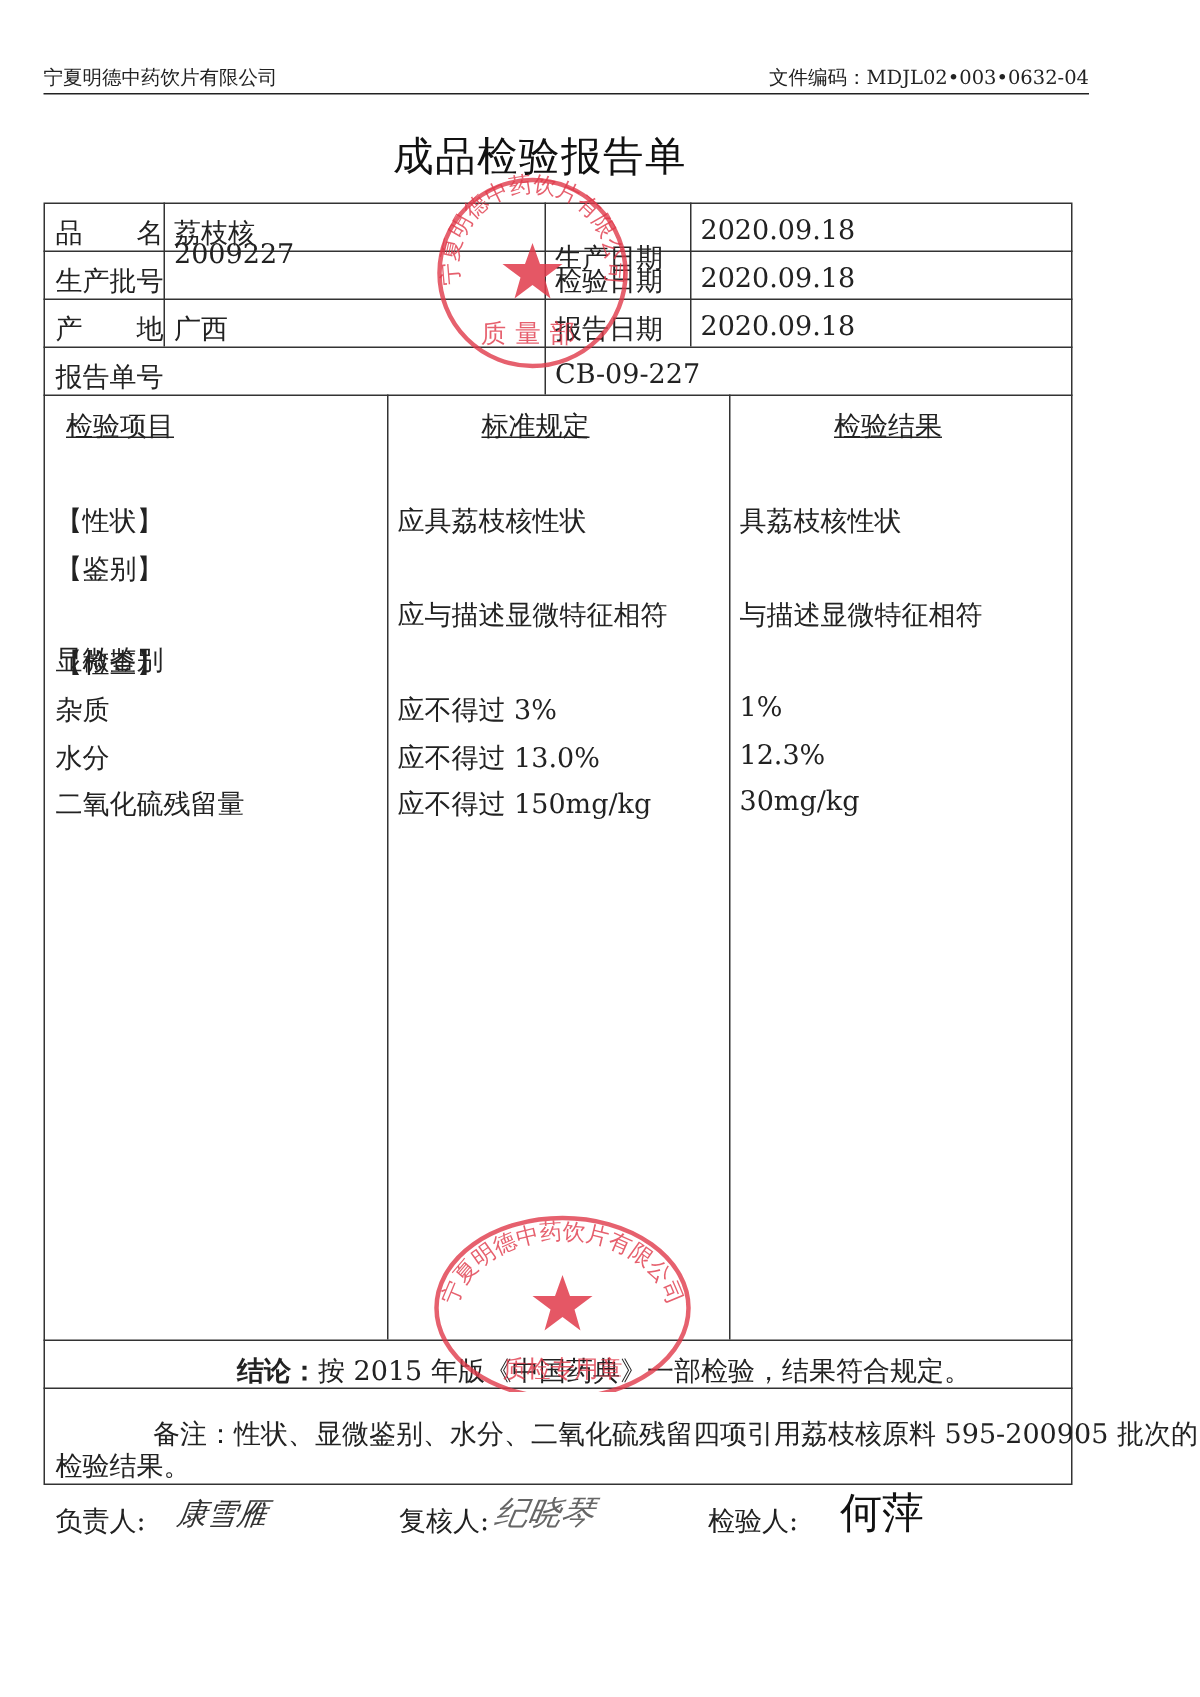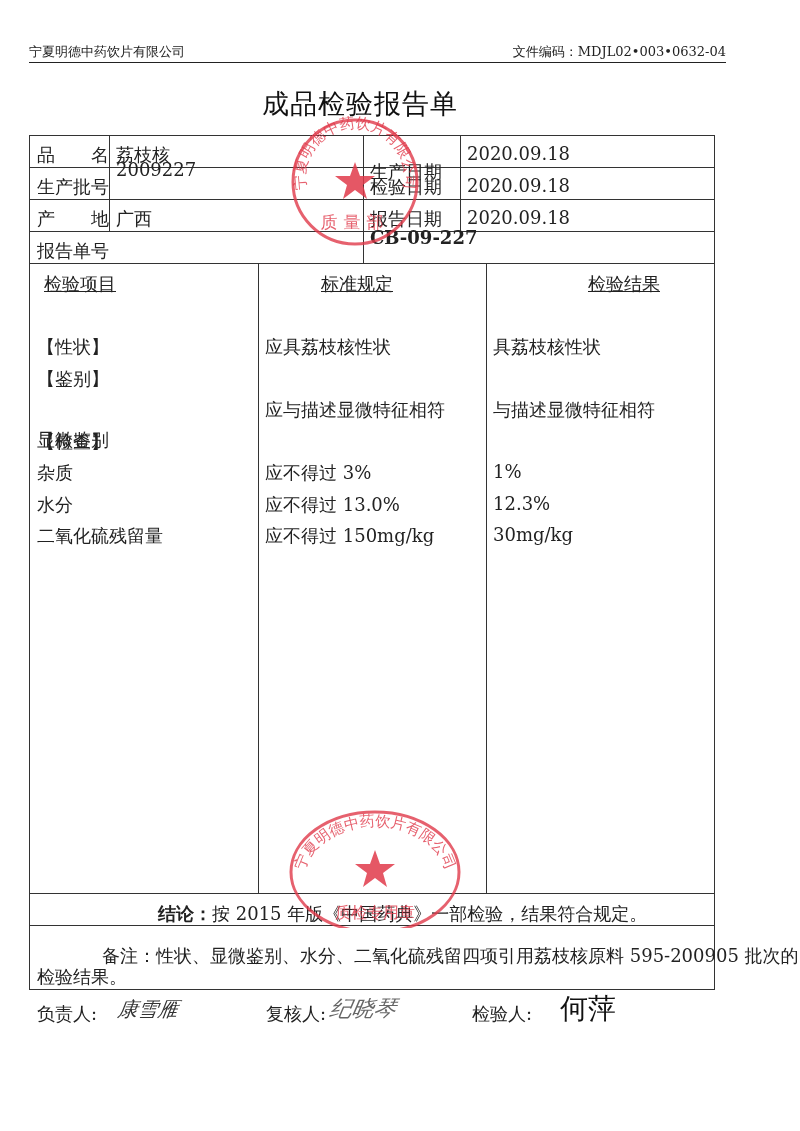--- a/index.html
+++ b/index.html
@@ -47,25 +47,25 @@
 <div class="abs cell-text" style="left:37px; top:207px;">产　　地</div>
 <div class="abs cell-text" style="left:116px; top:207px;">广西</div>
 <div class="abs cell-text" style="left:37px; top:239px;">报告单号</div>
 
 <div class="abs cell-text" style="left:370px; top:160px;">生产日期</div>
 <div class="abs cell-text" style="left:467px; top:143px;">2020.09.18</div>
 <div class="abs cell-text" style="left:370px; top:175px;">检验日期</div>
 <div class="abs cell-text" style="left:467px; top:175px;">2020.09.18</div>
 <div class="abs cell-text" style="left:370px; top:207px;">报告日期</div>
 <div class="abs cell-text" style="left:467px; top:207px;">2020.09.18</div>
-<div class="abs cell-text" style="left:370px; top:227px;font-weight:bold;">CB-09-227</div>
+<div class="abs cell-text" style="left:370px; top:239px;">CB-09-227</div>
 
 <div class="abs cell-text ul" style="left:44px; top:272px;">检验项目</div>
 <div class="abs cell-text ul" style="left:321px; top:272px;">标准规定</div>
-<div class="abs cell-text ul" style="left:588px; top:272px;">检验结果</div>
+<div class="abs cell-text ul" style="left:556px; top:272px;">检验结果</div>
 
 <div class="abs cell-text" style="left:37px; top:335px;">【性状】</div>
 <div class="abs cell-text" style="left:265px; top:335px;">应具荔枝核性状</div>
 <div class="abs cell-text" style="left:493px; top:335px;">具荔枝核性状</div>
 
 <div class="abs cell-text" style="left:37px; top:367px;">【鉴别】</div>
 
 <div class="abs cell-text" style="left:37px; top:398px;margin-top:30px;">显微鉴别</div>
 <div class="abs cell-text" style="left:265px; top:398px;">应与描述显微特征相符</div>
 <div class="abs cell-text" style="left:493px; top:398px;">与描述显微特征相符</div>

